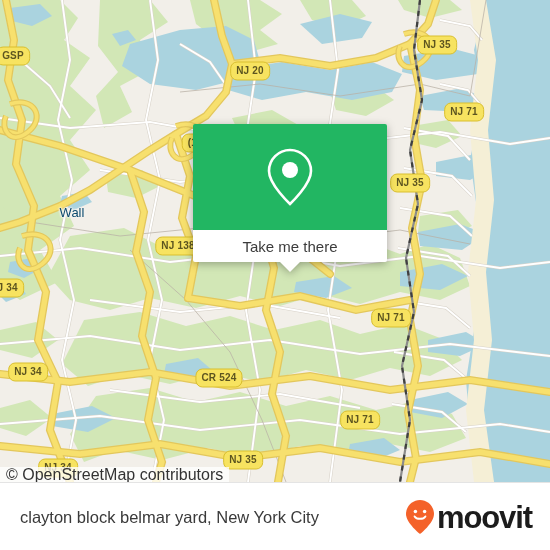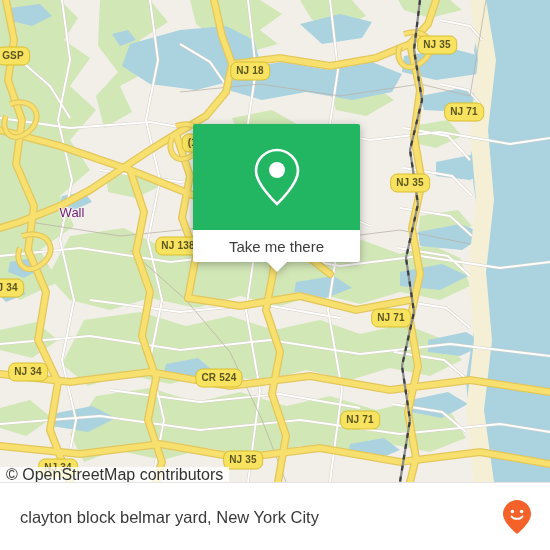--- a/index.html
+++ b/index.html
@@ -43,35 +43,35 @@
     line-height: 1;
     padding: 3px 5px 4px 5px;
     white-space: nowrap;
     letter-spacing: 0.2px;
   }
 
   
   .place-label {
     position: absolute;
     transform: translate(-50%, -50%);
-    color: #701a75;
+    color: #0c4a6e;
     font-family: "Liberation Sans", sans-serif;
     font-size: 13px;
     white-space: nowrap;
     text-shadow:
       1px 0 2px #f6f4ef, -1px 0 2px #f6f4ef,
       0 1px 2px #f6f4ef, 0 -1px 2px #f6f4ef;
   }
 
   
   #popup {
     position: absolute;
     left: 193px;
     top: 124px;
-    width: 167px;
+    width: 194px;
     filter: drop-shadow(0 2px 4px rgba(0,0,0,0.30));
   }
   #popup-green {
     background: #22b662;
     height: 106px;
     border-radius: 2px 2px 0 0;
     display: flex;
     align-items: center;
     justify-content: center;
   }
@@ -340,21 +340,21 @@
           <path d="M420 0 L414 50 L422 100 L410 150 L418 204 L406 258 L414 312 L402 366 L410 420 L400 482" stroke="#8c8c8c" stroke-width="2.2" fill="none"></path>
           <path d="M420 0 L414 50 L422 100 L410 150 L418 204 L406 258 L414 312 L402 366 L410 420 L400 482" stroke="#3f3f3f" stroke-width="2.2" fill="none" stroke-dasharray="5 6"></path>
         </g>
 
       </g>
     </svg>
 
     <div class="place-label" style="left:72px; top:212px;">Wall</div>
 
     <div class="shield" style="left:13px;  top:56px;">GSP</div>
-    <div class="shield" style="left:250px; top:71px;">NJ 18</div>
+    <div class="shield" style="left:250px; top:71px;">NJ 20</div>
     <div class="shield" style="left:171px; top:143px;margin-left:26px;">(18)</div>
     <div class="shield" style="left:437px; top:45px;">NJ 35</div>
     <div class="shield" style="left:464px; top:112px;">NJ 71</div>
     <div class="shield" style="left:410px; top:183px;">NJ 35</div>
     <div class="shield" style="left:178px; top:238px;margin-top:8px;">NJ 138</div>
     <div class="shield" style="left:4px;   top:288px;">NJ 34</div>
     <div class="shield" style="left:391px; top:318px;">NJ 71</div>
     <div class="shield" style="left:28px;  top:372px;">NJ 34</div>
     <div class="shield" style="left:219px; top:378px;">CR 524</div>
     <div class="shield" style="left:360px; top:420px;">NJ 71</div>
@@ -394,17 +394,18 @@
     </svg>
     <div id="bottom-bar-inner">
       <span id="bottom-title">clayton block belmar yard, New York City</span>
       <div id="brand">
         <svg width="30" height="36" viewBox="0 0 30 36">
           <path d="M15 1 C 7.3 1, 1 7.3, 1 15 C 1 24, 15 35, 15 35 C 15 35, 29 24, 29 15 C 29 7.3, 22.7 1, 15 1 Z" fill="#f4622a"></path>
           <circle cx="10.4" cy="12.4" r="1.75" fill="#ffffff"></circle>
           <circle cx="19.6" cy="12.4" r="1.75" fill="#ffffff"></circle>
           <path d="M9.6 17.4 C 11.6 20.6, 18.4 20.6, 20.4 17.4" fill="none" stroke="#ffffff" stroke-width="1.9" stroke-linecap="round"></path>
         </svg>
+        <span id="brand-word">moovit</span>
       </div>
     </div>
   </div>
 
 </div>
 
 </body></html>

